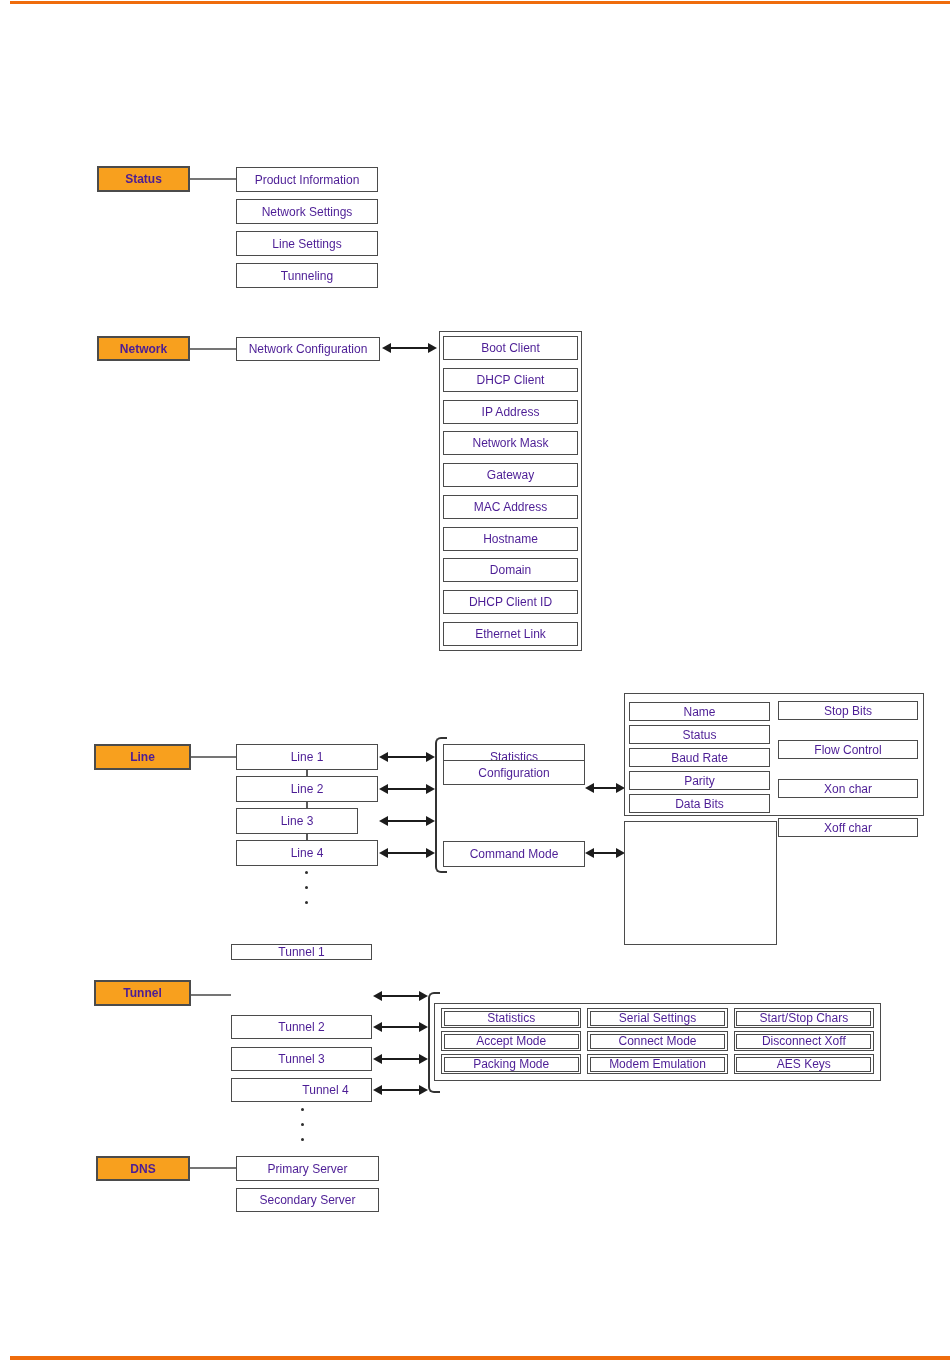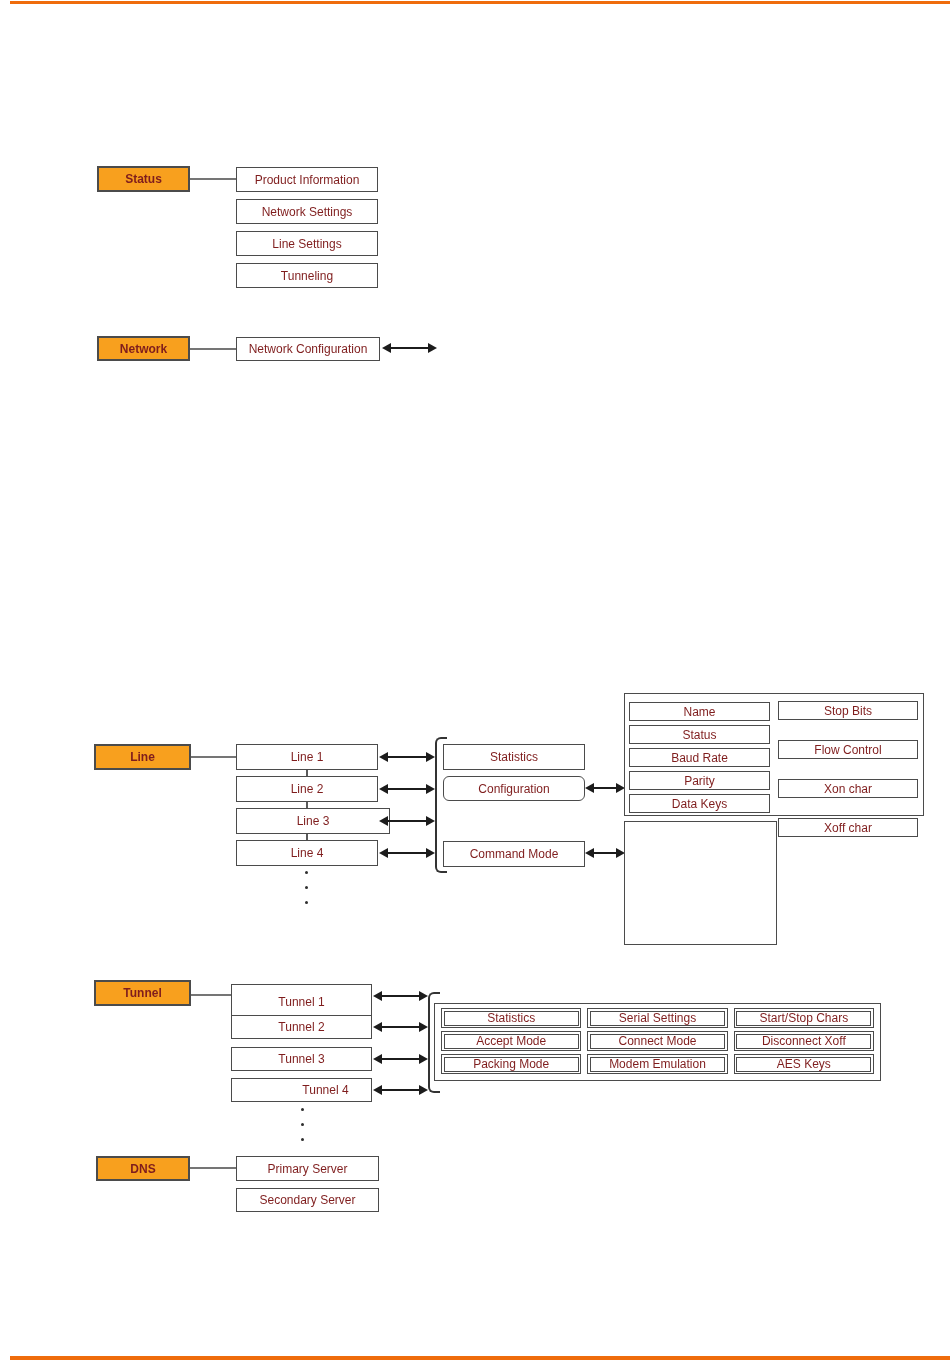--- a/index.html
+++ b/index.html
@@ -3,21 +3,21 @@
 <meta charset="utf-8">
 <style>
   * { box-sizing: border-box; margin: 0; padding: 0; }
   html,body { background:#ffffff; }
   .page {
     position: relative;
     width: 950px;
     height: 1366px;
     background: #ffffff;
     font-family: "Liberation Sans", sans-serif;
-    color: #7f1d1d;
+    color: #4c1d95;
     overflow: hidden;
   }
   .bar { position:absolute; background:#EF6C0C; }
   .obox {
     position:absolute;
     background:#F8A01E;
     border:2px solid #4b4b4b;
     font-size:12px; font-weight:bold;
     display:flex; align-items:center; justify-content:center;
     white-space:nowrap;
@@ -104,72 +104,84 @@
   <div class="hline" style="left:190px; top:178px; width:46px;"></div>
   <div class="wbox" style="left:236px; top:167px; width:142px; height:25px;">Product Information</div>
   <div class="wbox" style="left:236px; top:199px; width:142px; height:25px;">Network Settings</div>
   <div class="wbox" style="left:236px; top:231px; width:142px; height:25px;">Line Settings</div>
   <div class="wbox" style="left:236px; top:263px; width:142px; height:25px;">Tunneling</div>
 
   <div class="obox" style="left:97px; top:336px; width:93px; height:25px;">Network</div>
   <div class="hline" style="left:190px; top:348px; width:46px;"></div>
   <div class="wbox" style="left:236px; top:337px; width:144px; height:24px;">Network Configuration</div>
   <div class="darrow" style="left:384px; top:347px; width:51px;"></div>
+  <div class="frame ncol" style="left:439px; top:331px; width:143px; height:320px;">
+    <div class="ncell">Boot Client</div>
+    <div class="ncell">DHCP Client</div>
+    <div class="ncell">IP Address</div>
+    <div class="ncell">Network Mask</div>
+    <div class="ncell">Gateway</div>
+    <div class="ncell">MAC Address</div>
+    <div class="ncell">Hostname</div>
+    <div class="ncell">Domain</div>
+    <div class="ncell">DHCP Client ID</div>
+    <div class="ncell">Ethernet Link</div>
+  </div>
 
   <div class="obox" style="left:94px; top:744px; width:97px; height:26px;">Line</div>
   <div class="hline" style="left:191px; top:756px; width:45px;"></div>
 
   <div class="wbox" style="left:236px; top:744px; width:142px; height:26px;">Line 1</div>
   <div class="wbox" style="left:236px; top:776px; width:142px; height:26px;">Line 2</div>
-  <div class="wbox" style="left:236px; top:808px; width:154px; height:26px;">Line 3</div>
+  <div class="wbox" style="left:236px; top:808px; width:122px; height:26px;">Line 3</div>
   <div class="wbox" style="left:236px; top:840px; width:142px; height:26px;">Line 4</div>
 
   <div class="vline" style="left:306px; top:770px; height:6px;"></div>
   <div class="vline" style="left:306px; top:802px; height:6px;"></div>
   <div class="vline" style="left:306px; top:834px; height:6px;"></div>
 
   <div class="dot" style="left:305px; top:871px;"></div>
   <div class="dot" style="left:305px; top:886px;"></div>
   <div class="dot" style="left:305px; top:901px;"></div>
 
   <div class="darrow" style="left:381px; top:756px; width:52px;"></div>
   <div class="darrow" style="left:381px; top:788px; width:52px;"></div>
   <div class="darrow" style="left:381px; top:820px; width:52px;"></div>
   <div class="darrow" style="left:381px; top:852px; width:52px;"></div>
 
   <div class="bracket" style="left:435px; top:737px; width:12px; height:136px;"></div>
 
   <div class="wbox" style="left:443px; top:744px; width:142px; height:26px;">Statistics</div>
-  <div class="wbox" style="left:443px; top:776px; width:142px; height:25px;border-radius:6px;">Configuration</div>
+  <div class="wbox" style="left:443px; top:760px; width:142px; height:25px;">Configuration</div>
   <div class="wbox" style="left:443px; top:841px; width:142px; height:26px;">Command Mode</div>
 
   <div class="darrow" style="left:587px; top:787px; width:36px;"></div>
   <div class="darrow" style="left:587px; top:852px; width:36px;"></div>
 
   <div class="frame" style="left:624px; top:693px; width:300px; height:123px;"></div>
   <div class="vstack" style="left:629px; top:702px; width:141px; gap:4px;">
     <div class="mcell">Name</div>
     <div class="mcell">Status</div>
     <div class="mcell">Baud Rate</div>
     <div class="mcell">Parity</div>
-    <div class="mcell">Data Keys</div>
+    <div class="mcell">Data Bits</div>
   </div>
   <div class="vstack" style="left:778px; top:701px; width:140px; gap:20px;">
     <div class="mcell">Stop Bits</div>
     <div class="mcell">Flow Control</div>
     <div class="mcell">Xon char</div>
     <div class="mcell">Xoff char</div>
   </div>
 
   <div class="frame" style="left:624px; top:821px; width:153px; height:124px;"></div>
 
   <div class="obox" style="left:94px; top:980px; width:97px; height:26px;">Tunnel</div>
   <div class="hline" style="left:191px; top:994px; width:40px;"></div>
 
-  <div class="wbox" style="left:231px; top:984px; width:141px; height:36px;">Tunnel 1</div>
+  <div class="wbox" style="left:231px; top:944px; width:141px; height:16px;">Tunnel 1</div>
   <div class="wbox" style="left:231px; top:1015px; width:141px; height:24px;">Tunnel 2</div>
   <div class="wbox" style="left:231px; top:1047px; width:141px; height:24px;">Tunnel 3</div>
   <div class="wbox" style="left:231px; top:1078px; width:141px; height:24px;padding-left:48px;">Tunnel 4</div>
 
   <div class="dot" style="left:301px; top:1108px;"></div>
   <div class="dot" style="left:301px; top:1123px;"></div>
   <div class="dot" style="left:301px; top:1138px;"></div>
 
   <div class="darrow" style="left:375px; top:995px; width:51px;"></div>
   <div class="darrow" style="left:375px; top:1026px; width:51px;"></div>

